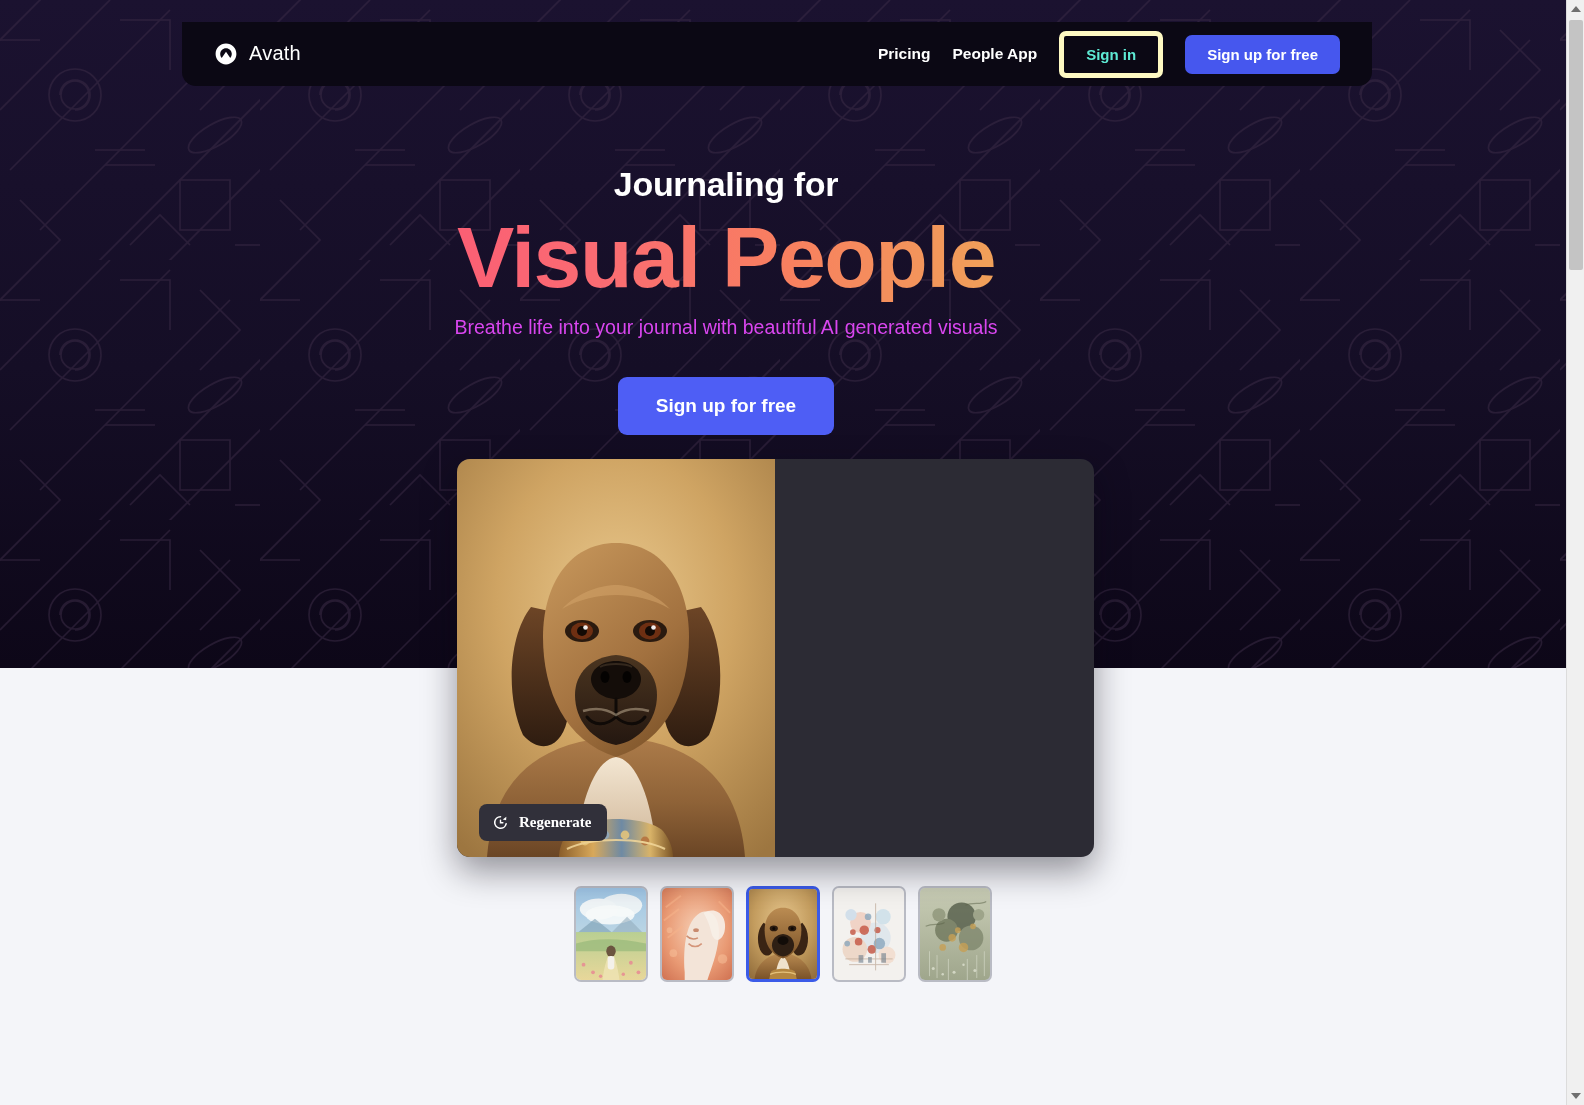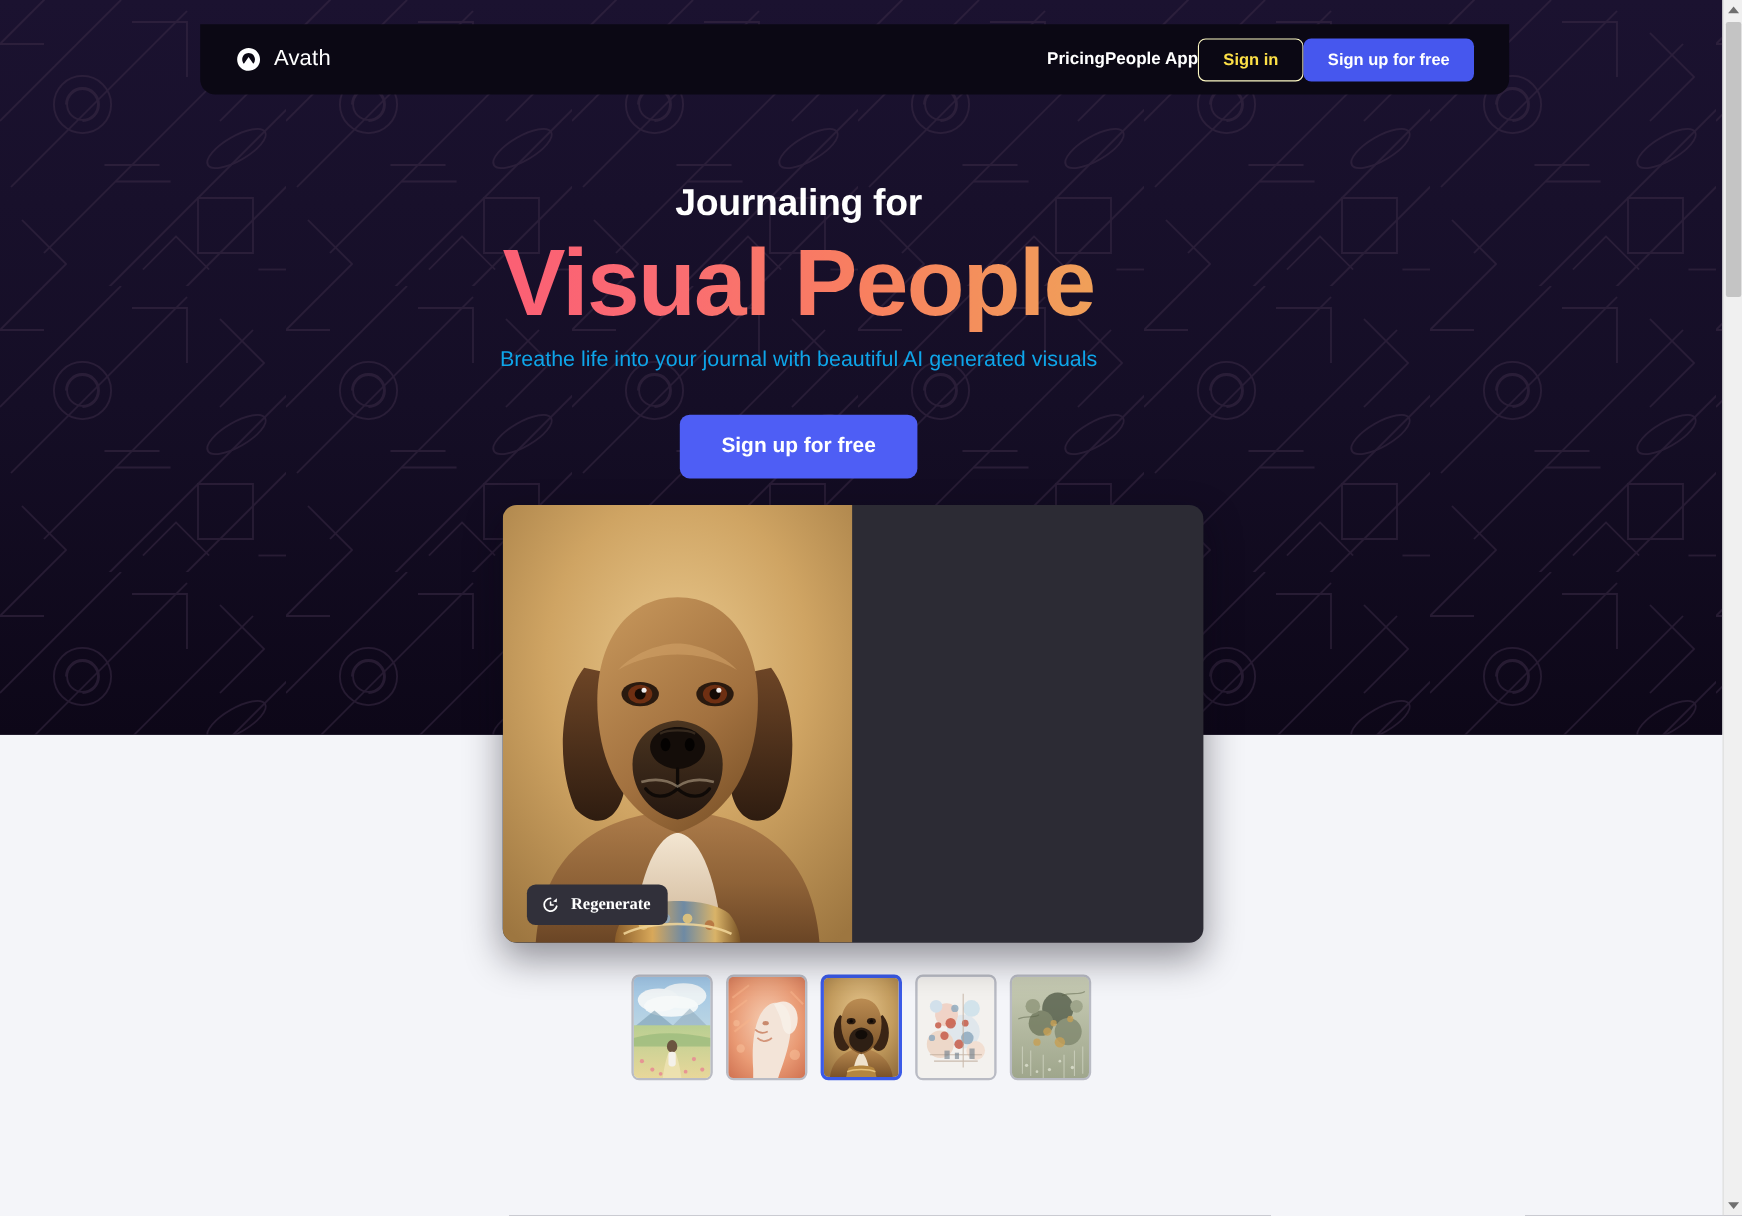--- a/index.html
+++ b/index.html
@@ -41,29 +41,29 @@
     display: flex; align-items: center;
     padding: 0 32px;
     z-index: 5;
   }
   .brand { display: flex; align-items: flex-start; gap: 11px; }
   .brand-logo { width: 24px; height: 24px; display: block; }
   .brand-name {
     color: #ffffff; font-size: 20px; letter-spacing: .2px;
   }
   .nav-right {
-    margin-left: auto; display: flex; align-items: center;  justify-content: flex-end;
+    margin-left: auto; display: flex; align-items: center; gap: 22px; justify-content: flex-end;
   }
   .nav-link {
     color: #ffffff; font-size: 15.5px; font-weight: 700;
     text-decoration: none; white-space: nowrap;
   }
   .btn-signin {
-    border: 1px solid #fef9c3; border-radius: 7px;
-    color: #fde047; background: transparent;
+    border: 5px solid #fef9c3; border-radius: 7px;
+    color: #5eead4; background: transparent;
     font-size: 15px; font-weight: 700;
     padding: 10px 22px; cursor: pointer; white-space: nowrap;
     font-family: inherit;
   }
   .btn-signup-nav {
     border: none; border-radius: 7px;
     background: #4657ee; color: #ffffff;
     font-size: 15px; font-weight: 700;
     padding: 11px 22px; cursor: pointer; white-space: nowrap;
     font-family: inherit;
@@ -83,21 +83,21 @@
     margin-top: 8px;
     font-size: 86px; font-weight: 700; letter-spacing: -1.5px;
     line-height: 1.05;
     background: linear-gradient(90deg, #fb5f74 0%, #fa6c72 28%, #f8805f 62%, #f0a059 100%);
     -webkit-background-clip: text; background-clip: text;
     -webkit-text-fill-color: transparent; color: transparent;
     display: inline-block;
   }
   .subhead {
     margin-top: 14px;
-    color: #0ea5e9; font-size: 19.5px; font-weight: 500;
+    color: #d946ef; font-size: 19.5px; font-weight: 500;
   }
   .btn-hero {
     margin-top: 38px;
     border: none; border-radius: 9px;
     background: #4e5ef5; color: #ffffff;
     font-size: 19px; font-weight: 700;
     padding: 18px 38px; cursor: pointer;
     font-family: inherit;
   }
 

